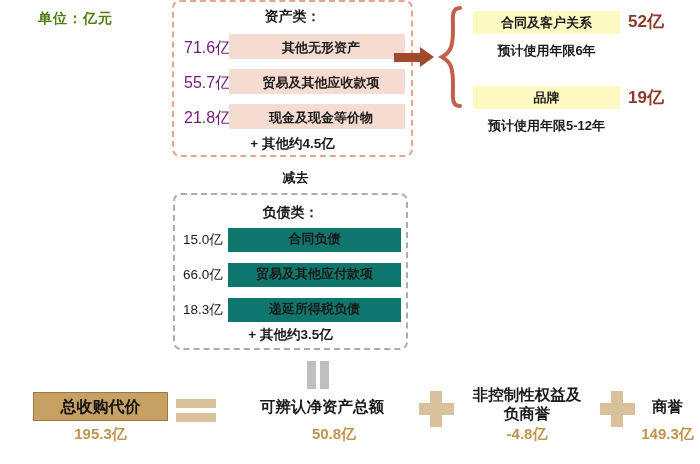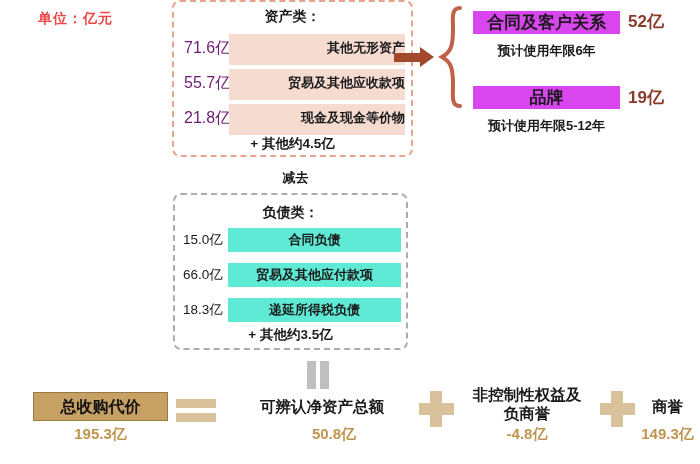--- a/index.html
+++ b/index.html
@@ -10,42 +10,42 @@
     width: 700px;
     height: 464px;
     background: #ffffff;
     overflow: hidden;
   }
   .abs { position: absolute; }
 
   .unit-label {
     left: 38px; top: 10px;
     font-size: 14px; font-weight: bold;
-    color: #ef4444;
+    color: #4d7c0f;
     letter-spacing: 1px;
   }
 
   
   .asset-box {
     left: 172px; top: 0; width: 241px; height: 157px;
     border: 2px dashed #E6A48F; border-radius: 8px;
   }
   .box-title {
     position: absolute; left: 0; top: 6px; width: 100%;
     text-align: center; font-size: 14px; font-weight: bold; color: #1a1a1a;
   }
   .row-value {
     position: absolute; left: 10px; width: 44px;
     font-size: 16px; color: #701a75; line-height: 27px; text-align: left;
     white-space: nowrap;
   }
   .pink-bar {
-    position: absolute; left: 55px; width: 176px; height: 31px;
+    position: absolute; left: 55px; width: 176px; height: 25px;
     background: #F5DBD0;
-    text-align: right; font-size: 13px; font-weight: bold; color: #1a1a1a;
+    text-align: center; font-size: 13px; font-weight: bold; color: #1a1a1a;
     line-height: 27px; white-space: nowrap; padding-left: 8px;
   }
   .box-footer {
     position: absolute; left: 0; width: 100%; text-align: center;
     font-size: 13.5px; font-weight: bold; color: #1a1a1a;
   }
 
   
   .arrow-body { left: 394px; top: 53px; width: 27px; height: 9px; background: #A3492B; }
   .arrow-head {
@@ -54,22 +54,22 @@
     border-top: 10.5px solid transparent;
     border-bottom: 10.5px solid transparent;
   }
 
   
   .brace { left: 437px; top: 5px; }
 
   
   .bd-bar {
     position: absolute; left: 473px; width: 147px; height: 23px;
-    background: #d946ef; text-align: center;
-    font-size: 17px; font-weight: bold; color: #1a1a1a; line-height: 23px;
+    background: #fef9c3; text-align: center;
+    font-size: 13px; font-weight: bold; color: #1a1a1a; line-height: 23px;
   }
   .bd-value {
     position: absolute; left: 628px;
     font-size: 17px; font-weight: bold; color: #8A3A28; white-space: nowrap;
   }
   .bd-note {
     position: absolute; left: 465px; width: 163px; text-align: center;
     font-size: 13px; font-weight: bold; color: #1a1a1a; white-space: nowrap;
   }
 
@@ -79,23 +79,23 @@
     font-size: 13px; font-weight: bold; color: #1a1a1a;
   }
 
   
   .liability-box {
     left: 173px; top: 193px; width: 235px; height: 157px;
     border: 2px dashed #ACACAC; border-radius: 8px;
   }
   .gray-bar {
     position: absolute; left: 53px; width: 173px; height: 24px;
-    background: #5eead4;
+    background: #0f766e;
     text-align: center; font-size: 13px; font-weight: bold; color: #1a1a1a;
-    line-height: 24px; white-space: nowrap;
+    line-height: 24px; white-space: nowrap; font-family: Liberation Mono, monospace;
   }
   .row-value-g {
     position: absolute; left: 8px; width: 44px;
     font-size: 13.5px; color: #1a1a1a; line-height: 24px; white-space: nowrap;
   }
 
   
   .veq-bar { width: 9px; height: 28px; background: #BFBFBF; }
 
   

